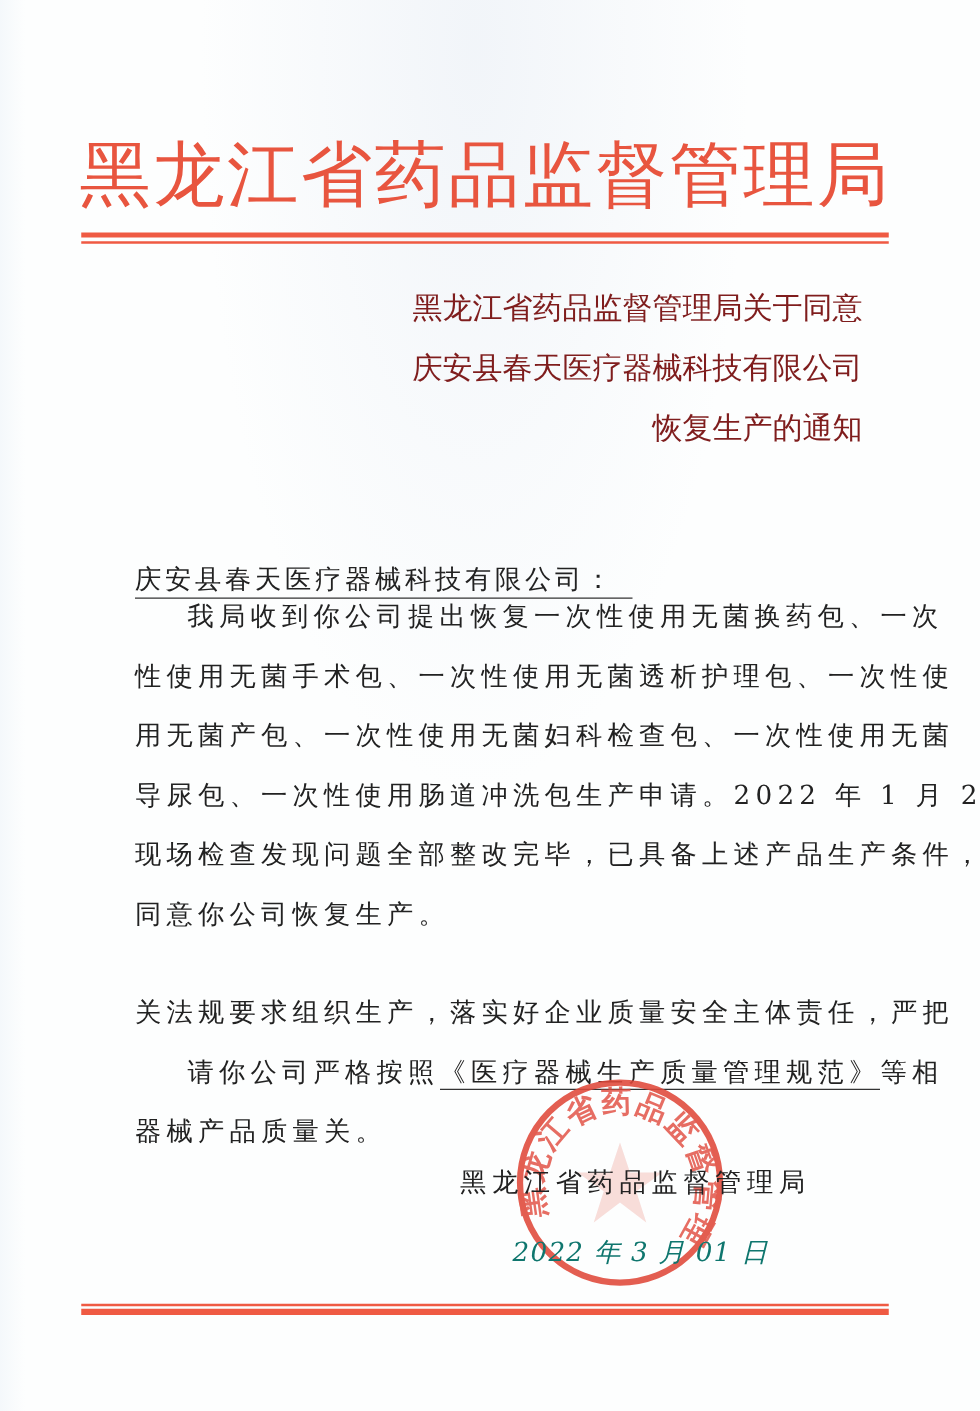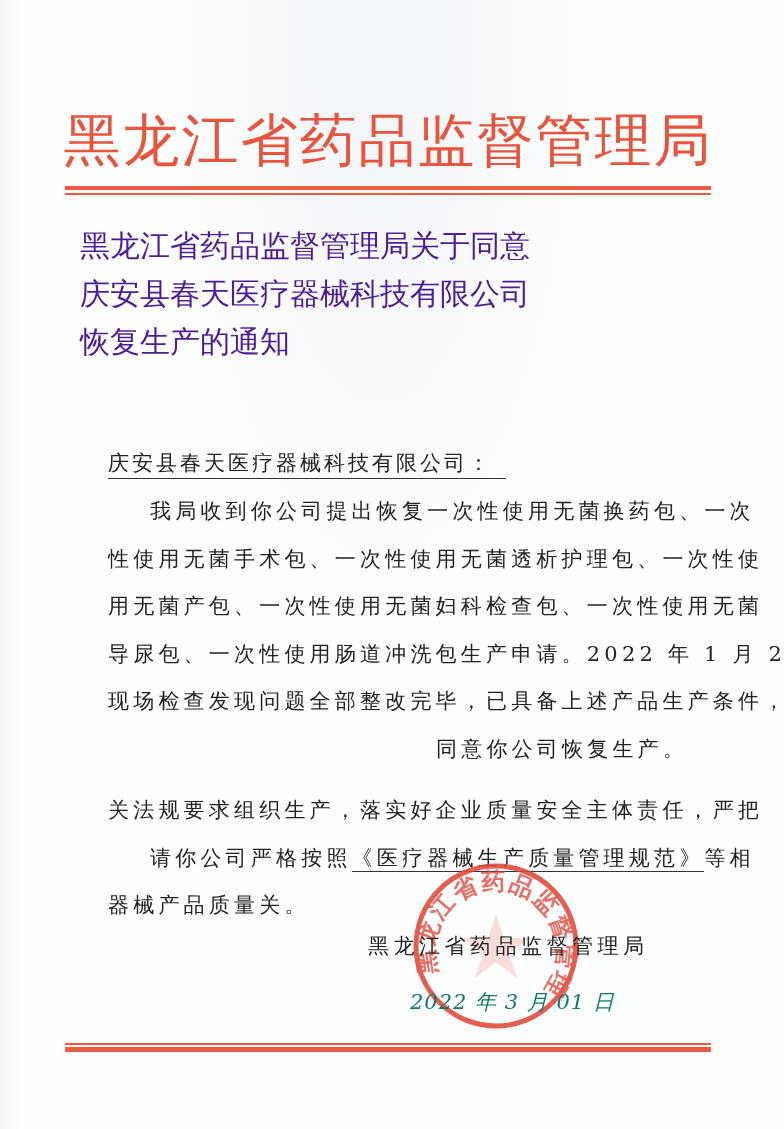--- a/index.html
+++ b/index.html
@@ -20,21 +20,21 @@
     position:absolute; left:60px; top:104px; width:656px; height:72px;
     text-align:center;
     font-family:"DejaVu Serif", "Liberation Serif", serif;
     font-size:57px; line-height:72px; letter-spacing:2px;
     color:#e8553f; white-space:nowrap;
   }
   .rule-thick { position:absolute; left:65px; width:646px; height:4px; background:#ef5a43; }
   .rule-thin  { position:absolute; left:65px; width:646px; height:2px; background:#ef5a43; }
   .doc-title {
     position:absolute; left:80px; width:610px; top:222px;
-    text-align:left; font-size:30px; line-height:48px; color:#4c1d95;
+    text-align:right; font-size:24px; line-height:48px; color:#7f1d1d;
   }
   .doc-title div { white-space:nowrap; }
   .addressee {
     position:absolute; left:108px; top:448px;
     font-size:21px; line-height:30px; letter-spacing:3px; color:#222;
     border-bottom:1.5px solid #333; padding-right:14px; white-space:nowrap;
   }
   .para {
     position:absolute; left:108px; width:580px;
     font-size:21px; line-height:47.6px; letter-spacing:4.2px; color:#222;
@@ -65,21 +65,21 @@
 <div class="rule-thin" style="top:193px;"></div>
 
 <div class="doc-title">
   <div>黑龙江省药品监督管理局关于同意</div>
   <div>庆安县春天医疗器械科技有限公司</div>
   <div>恢复生产的通知</div>
 </div>
 
 <div class="addressee">庆安县春天医疗器械科技有限公司：</div>
 
-<div class="para" style="top:488px;text-align:right;">
+<div class="para" style="top:470px;">
   <div class="line indent">我局收到你公司提出恢复一次性使用无菌换药包、一次</div>
   <div class="line">性使用无菌手术包、一次性使用无菌透析护理包、一次性使</div>
   <div class="line">用无菌产包、一次性使用无菌妇科检查包、一次性使用无菌</div>
   <div class="line">导尿包、一次性使用肠道冲洗包生产申请。2022 年 1 月 20</div>
   <div class="line">现场检查发现问题全部整改完毕，已具备上述产品生产条件，</div>
   <div class="line">同意你公司恢复生产。</div>
 </div>
 
 <div class="para" style="top:787px;">
   <div class="line">关法规要求组织生产，落实好企业质量安全主体责任，严把</div>

